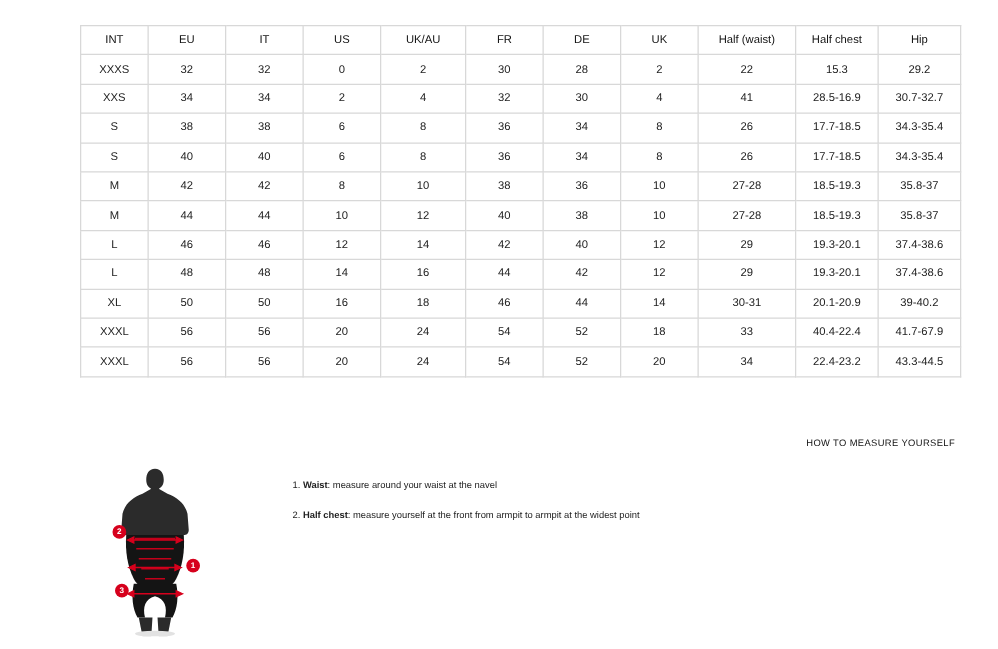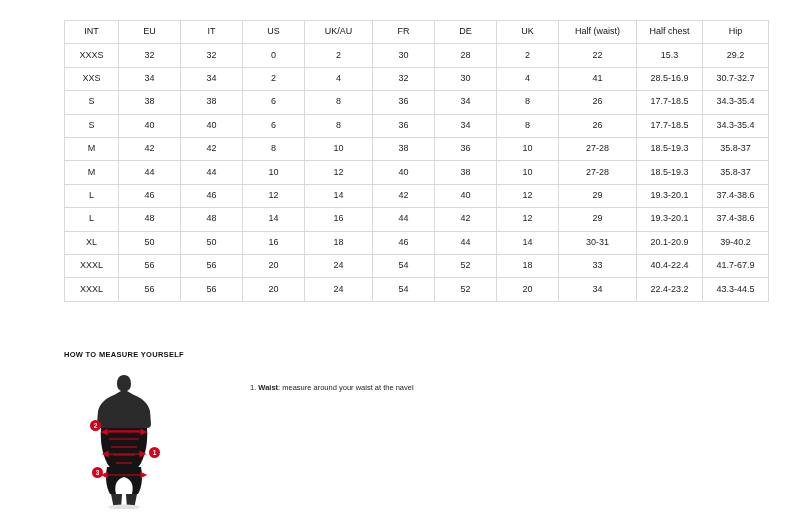--- a/index.html
+++ b/index.html
@@ -52,38 +52,39 @@
   .col-hip   { width: 66px; }
 
   #howto-wrap {
     position: absolute;
     left: 64px;
     top: 350px;
     width: 700px;
   }
   #howto-title {
     font-size: 7.5px;
-    font-weight: bold;
+    font-weight: normal;
     letter-spacing: 0.3px;
     color: #111111;
     margin: 0 0 10px 0;
+    text-align: right;
   }
   #howto-body {
     position: relative;
     display: flex;
     align-items: flex-start;
   }
   #figure-area {
     position: relative;
     width: 120px;
     height: 140px;
     flex: 0 0 120px;
   }
   #measure-list {
-    margin-left: 66px;
+    margin-left: 50px;
     margin-top: 14px;
   }
   .measure-item {
     font-size: 7.5px;
     color: #222222;
     margin-bottom: 14px;
     line-height: 1.3;
   }
   .measure-item b {
     font-weight: bold;
@@ -326,15 +327,16 @@
           <polygon points="82,106 77,103.6 77,108.4"></polygon>
         </g>
       </svg>
       <div class="badge" id="badge-1">1</div>
       <div class="badge" id="badge-2">2</div>
       <div class="badge" id="badge-3">3</div>
     </div>
 
     <div id="measure-list">
         <div class="measure-item"><span>1.</span> <b>Waist</b><span>: measure around your waist at the navel</span></div>
+        <div class="measure-item"><span>2.</span> <b>Half chest</b><span>: measure yourself at the front from armpit to armpit at the widest point</span></div>
       </div>
   </div>
 </div>
 
 </body></html>

